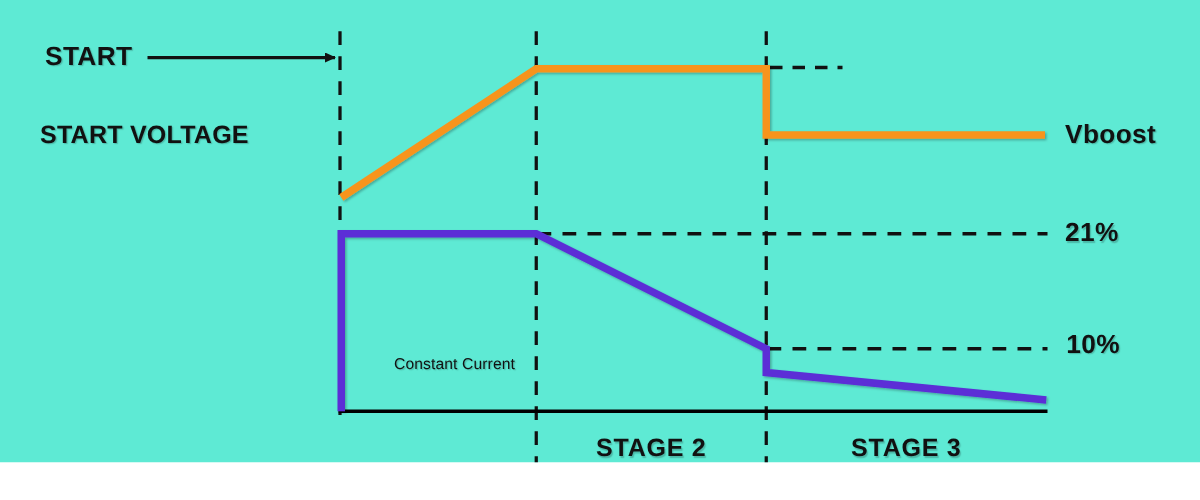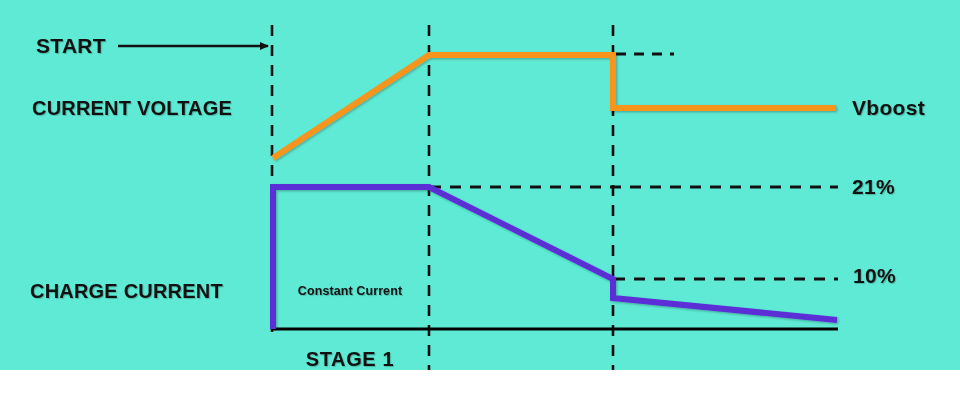--- a/index.html
+++ b/index.html
@@ -42,24 +42,24 @@
     font-size: 20px;
     letter-spacing: 0.2px;
   }
   .lbl-stage {
     font-weight: bold;
     font-size: 20px;
     letter-spacing: 0.6px;
     text-align: center;
   }
   .lbl-small {
-    font-weight: bold;
+    font-weight: normal;
     font-size: 12.5px;
     letter-spacing: 0.1px;
-    text-align: center;
+    text-align: right;
   }
 </style>
 </head>
 <body>
 
 <div id="diagram-root">
 
   <svg id="diagram-svg" viewBox="0 0 960 400">
     <defs>
       <marker id="arrowhead" markerWidth="9" markerHeight="8" refX="8" refY="4" orient="auto" markerUnits="userSpaceOnUse">
@@ -84,31 +84,31 @@
 
     <line x1="271" y1="329" x2="838" y2="329" stroke="#000000" stroke-width="2.8"></line>
 
     <polyline points="273,158 429,55 613,55 613,108 836,108" fill="none" stroke="#F7941E" stroke-width="6" stroke-linejoin="miter" stroke-linecap="butt" filter="url(#softshadow)"></polyline>
 
     <polyline points="273,329 273,187 429,187 613,279 613,298 837,320" fill="none" stroke="#5B2FD6" stroke-width="6" stroke-linejoin="miter" stroke-linecap="butt" filter="url(#softshadow)"></polyline>
   </svg>
 
   <div class="lbl lbl-heavy" style="left:36px; top:34px;">START</div>
 
-  <div class="lbl lbl-axis" style="left:32px; top:97px;">CURRENT VOLTAGE</div>
+  <div class="lbl lbl-axis" style="left:32px; top:97px;">START VOLTAGE</div>
 
-  <div class="lbl lbl-axis" style="left:30px; top:280px;">CHARGE CURRENT</div>
 
 
   <div class="lbl lbl-heavy" style="left:852px; top:96px;">Vboost</div>
 
   <div class="lbl lbl-heavy" style="left:852px; top:175px;">21%</div>
 
   <div class="lbl lbl-heavy" style="left:853px; top:264px;">10%</div>
 
   <div class="lbl lbl-small" style="left:288px; top:284px; width:124px;">Constant Current</div>
 
 
-  <div class="lbl lbl-stage" style="left:290px; top:348px; width:120px;">STAGE 1</div>
 
+  <div class="lbl lbl-stage" style="left:461px; top:348px; width:120px;">STAGE 2</div>
 
+  <div class="lbl lbl-stage" style="left:665px; top:348px; width:120px;">STAGE 3</div>
 
 </div>
 
 </body></html>

